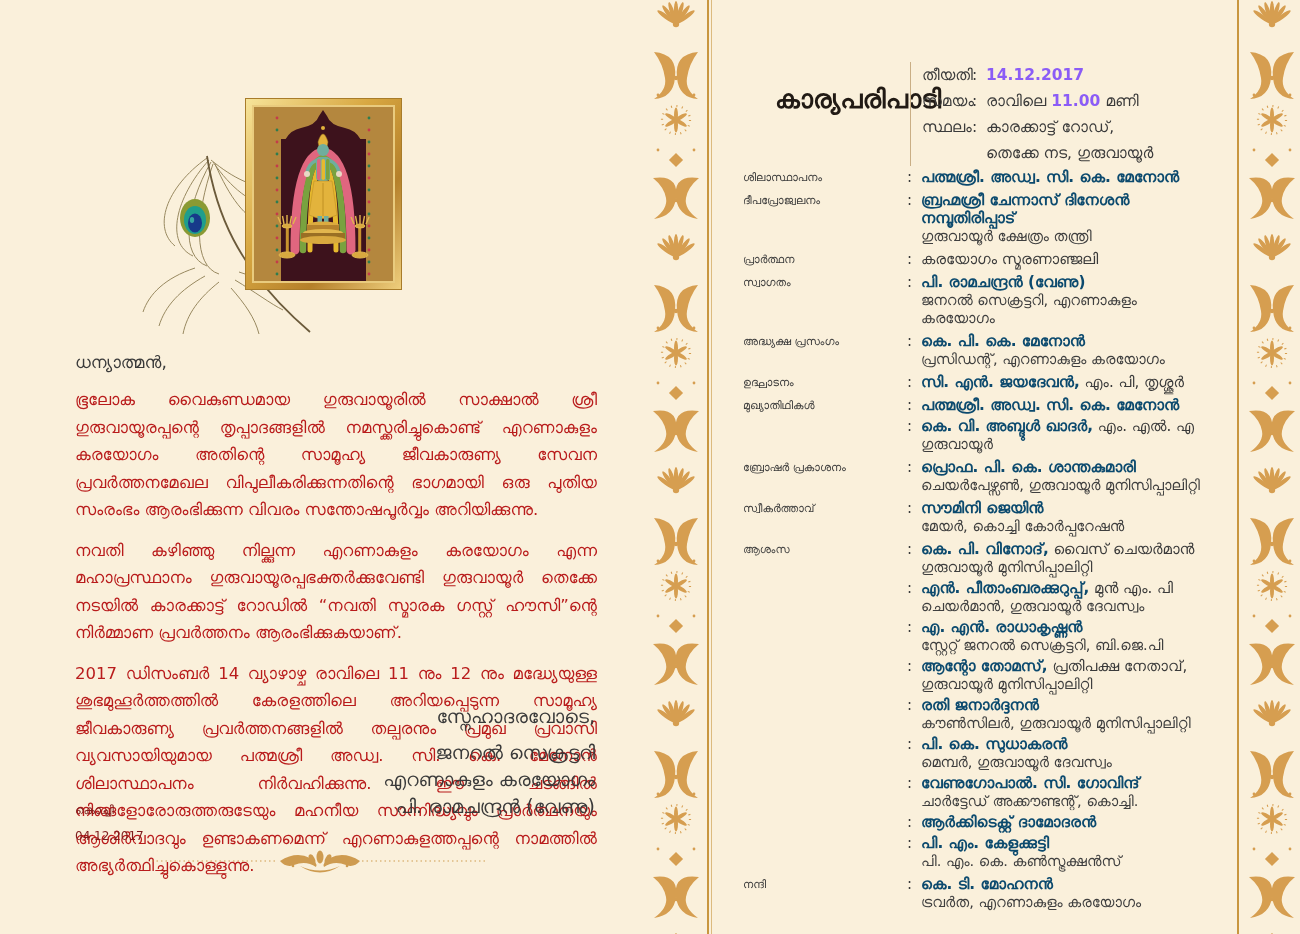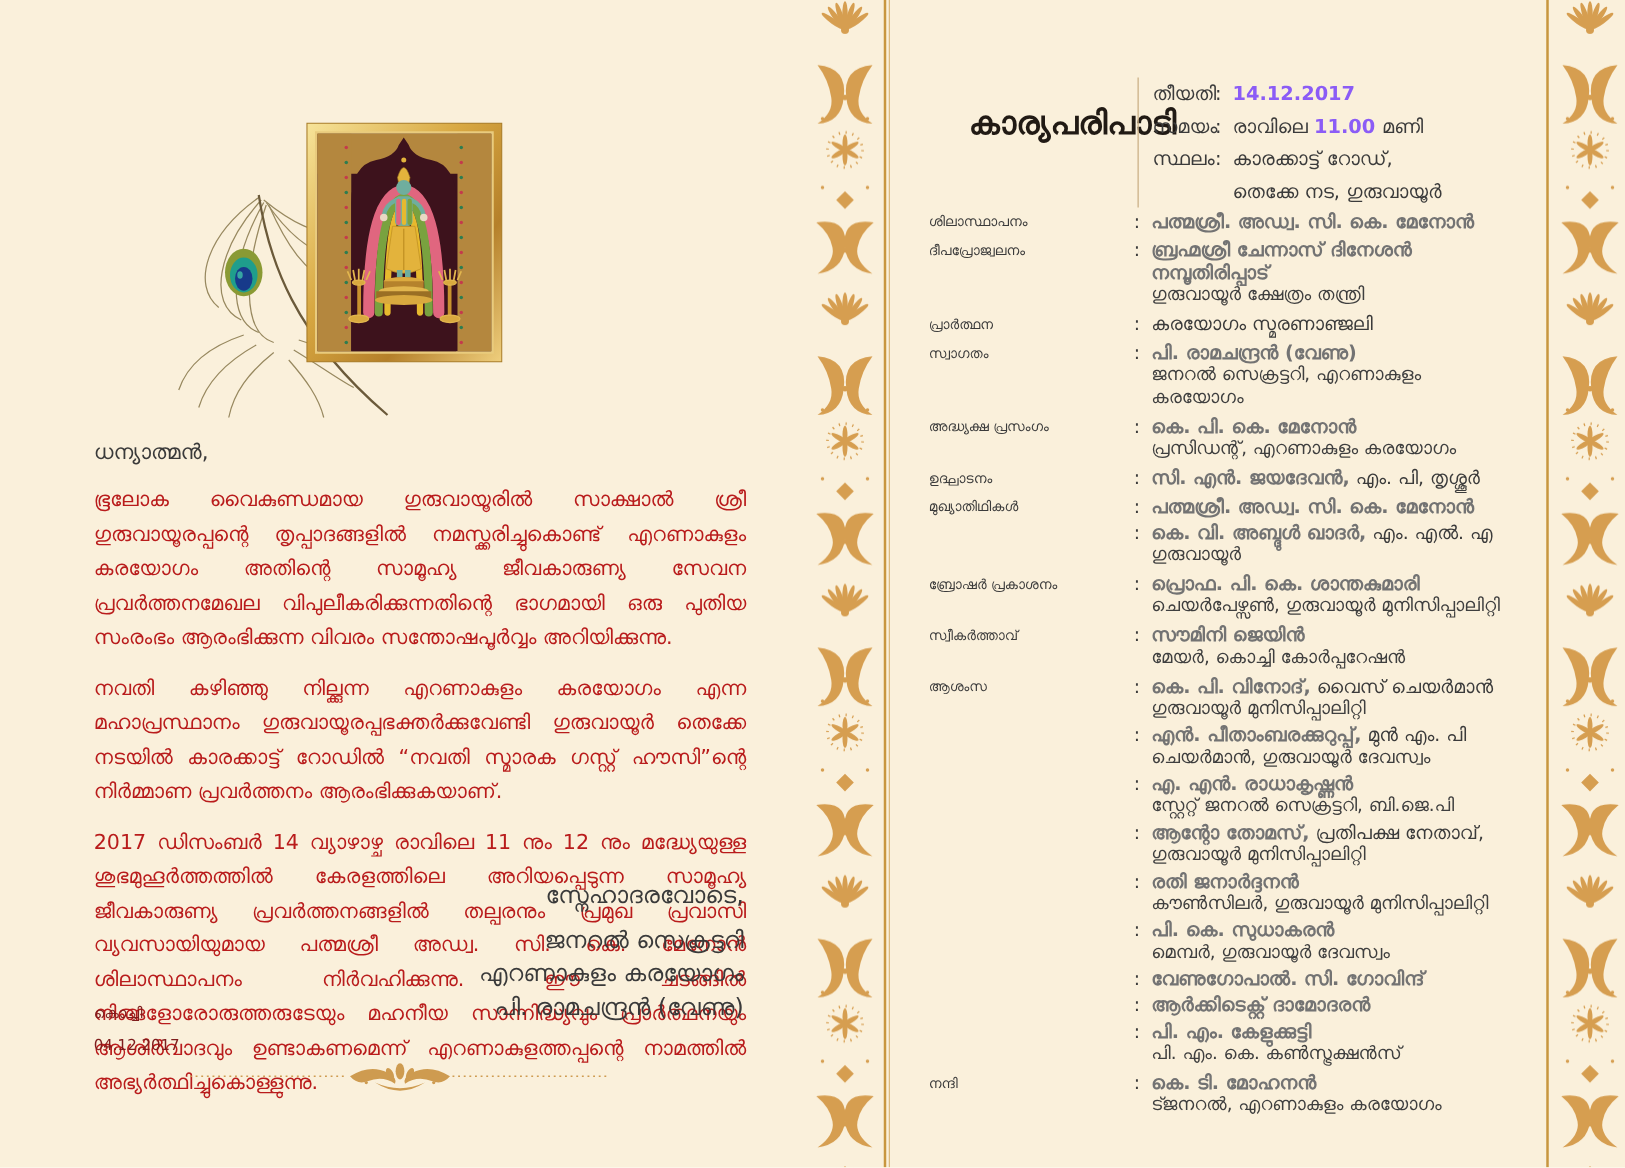--- a/index.html
+++ b/index.html
@@ -40,21 +40,21 @@
   .b{font-weight:bold;color:#8b5cf6;}
 
   .program-list{position:absolute;left:13px;top:168px;width:465px;}
   .prog-row{display:flex;margin-bottom:2px;}
   .prog-label{width:164px;flex:none;font-size:11px;line-height:18px;color:#3B3B3B;padding-top:1px;}
   .prog-entries{flex:1;}
   .prog-entry{margin-bottom:3px;}
   .entry-line{display:flex;line-height:18px;}
   .entry-colon{width:14px;flex:none;font-size:15px;color:#3B3B3B;}
   .entry-text{flex:1;font-size:15px;}
-  .entry-name{font-weight:bold;color:#737373;font-size:15.3px;text-align:center;}
+  .entry-name{font-weight:bold;color:#0c4a6e;font-size:15.3px;text-align:center;}
   .entry-suffix{color:#3B3B3B;}
   .entry-sub{margin-left:14px;font-size:14.6px;line-height:18px;color:#3F3F3F;}
 </style>
 </head>
 <body>
 
 <div class="canvas">
 
   <div class="left-page">
 
@@ -476,20 +476,21 @@
                 <span class="entry-colon">:</span>
                 <span class="entry-text"><span class="entry-name">പി. കെ. സുധാകരൻ</span></span>
               </div>
               <div class="entry-sub">മെമ്പർ, ഗുരുവായൂർ ദേവസ്വം</div>
             </div>
             <div class="prog-entry">
               <div class="entry-line">
                 <span class="entry-colon">:</span>
                 <span class="entry-text"><span class="entry-name">വേണുഗോപാൽ. സി. ഗോവിന്ദ്</span></span>
               </div>
+              <div class="entry-sub">ചാർട്ടേഡ് അക്കൗണ്ടന്റ്, കൊച്ചി.</div>
             </div>
             <div class="prog-entry">
               <div class="entry-line">
                 <span class="entry-colon">:</span>
                 <span class="entry-text"><span class="entry-name">ആർക്കിടെക്റ്റ് ദാമോദരൻ</span></span>
               </div>
             </div>
             <div class="prog-entry">
               <div class="entry-line">
                 <span class="entry-colon">:</span>
@@ -500,20 +501,20 @@
           </div>
         </div>
         <div class="prog-row">
           <div class="prog-label">നന്ദി</div>
           <div class="prog-entries">
             <div class="prog-entry">
               <div class="entry-line">
                 <span class="entry-colon">:</span>
                 <span class="entry-text"><span class="entry-name">കെ. ടി. മോഹനൻ</span></span>
               </div>
-              <div class="entry-sub">ട്ജനറൽ, എറണാകുളം കരയോഗം</div>
+              <div class="entry-sub">ട്രവർത, എറണാകുളം കരയോഗം</div>
             </div>
           </div>
         </div>
       </div>
   </div>
 
 </div>
 
 </body></html>

